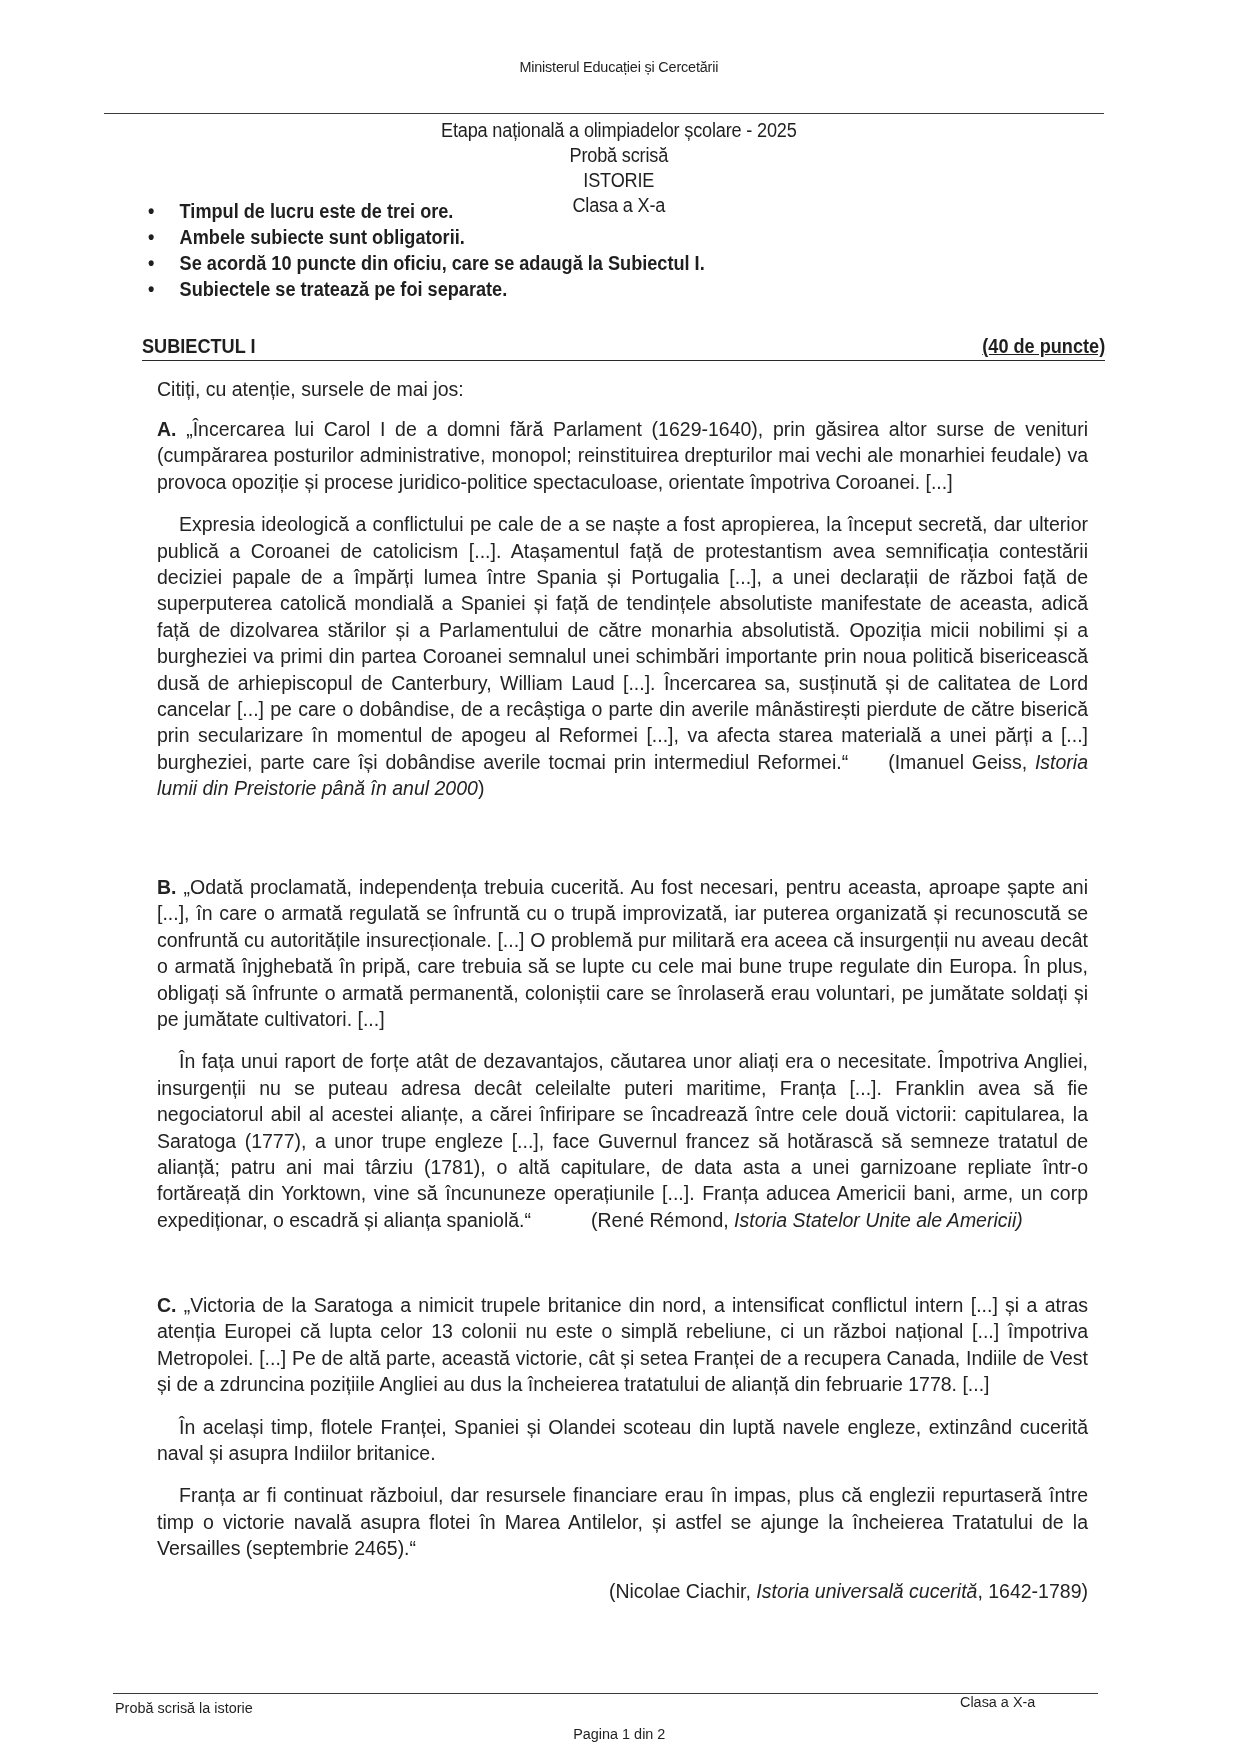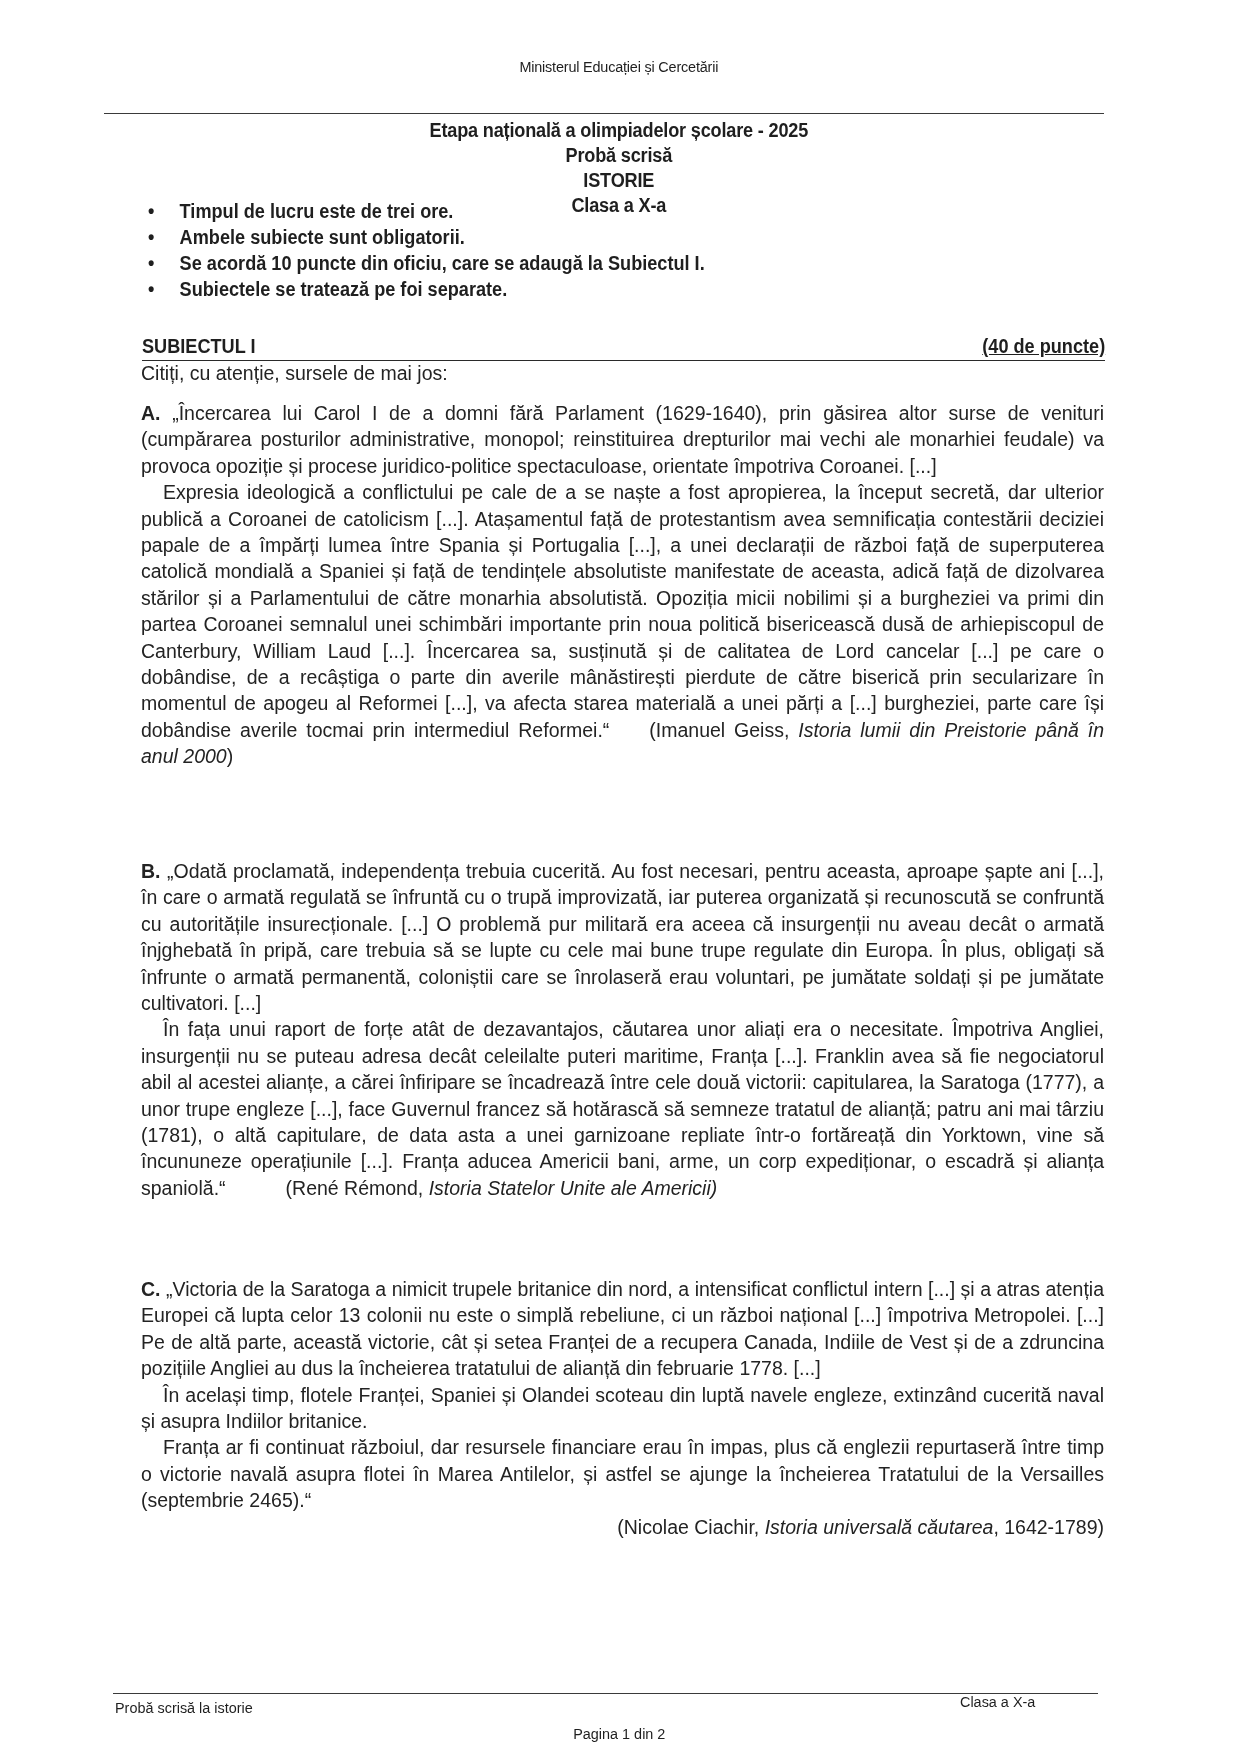--- a/index.html
+++ b/index.html
@@ -33,21 +33,21 @@
     }
     .rule.top { top: 113px; left: 104px; width: 1000px; }
     .rule.bottom { top: 1693px; left: 113px; width: 985px; }
 
     .title-block {
       position: absolute;
       top: 118px;
       left: 0;
       width: 1240px;
       text-align: center;
-      font-weight: bold;
+      font-weight: normal;
       font-size: 19.5px;
       line-height: 25px;
       letter-spacing: -0.2px;
     }
     .title-block div {
       transform: scaleX(0.93);
       transform-origin: 603px 0;
     }
 
     .rules-list {
@@ -105,21 +105,21 @@
 
     .body-text {
       position: absolute;
       left: 141px;
       width: 963px;
       font-size: 19.5px;
       line-height: 26.4px;
       color: #232323;
     }
     .body-text p {
-      margin: 0;
+      margin: 16px;
       text-align: justify;
       text-align-last: left;
     }
     .body-text p.indent { text-indent: 22px; }
     .body-text .lbl { font-weight: bold; }
     .body-text .cite { font-style: normal; }
     .body-text .cite i { font-style: italic; }
     .intro { top: 360px; }
     .sec-a { top: 400px; }
     .sec-b { top: 858px; }
@@ -190,19 +190,19 @@
 
 <div class="body-text sec-b">
   <p><span class="lbl">B.</span> <span>„Odată proclamată, independența trebuia cucerită. Au fost necesari, pentru aceasta, aproape șapte ani [...], în care o armată regulată se înfruntă cu o trupă improvizată, iar puterea organizată și recunoscută se confruntă cu autoritățile insurecționale. [...] O problemă pur militară era aceea că insurgenții nu aveau decât o armată înjghebată în pripă, care trebuia să se lupte cu cele mai bune trupe regulate din Europa. În plus, obligați să înfrunte o armată permanentă, coloniștii care se înrolaseră erau voluntari, pe jumătate soldați și pe jumătate cultivatori. [...]</span></p>
   <p class="indent"><span>În fața unui raport de forțe atât de dezavantajos, căutarea unor aliați era o necesitate. Împotriva Angliei, insurgenții nu se puteau adresa decât celeilalte puteri maritime, Franța [...]. Franklin avea să fie negociatorul abil al acestei alianțe, a cărei înfiripare se încadrează între cele două victorii: capitularea, la Saratoga (1777), a unor trupe engleze [...], face Guvernul francez să hotărască să semneze tratatul de alianță; patru ani mai târziu (1781), o altă capitulare, de data asta a unei garnizoane repliate într-o fortăreață din Yorktown, vine să încununeze operațiunile [...]. Franța aducea Americii bani, arme, un corp expediționar, o escadră și alianța spaniolă.“</span><span class="cite cite-inline" style="margin-left:60px"><span>(René Rémond, </span><i>Istoria Statelor Unite ale Americii)</i><span></span></span></p>
 </div>
 
 <div class="body-text sec-c">
   <p><span class="lbl">C.</span> <span>„Victoria de la Saratoga a nimicit trupele britanice din nord, a intensificat conflictul intern [...] și a atras atenția Europei că lupta celor 13 colonii nu este o simplă rebeliune, ci un război național [...] împotriva Metropolei. [...] Pe de altă parte, această victorie, cât și setea Franței de a recupera Canada, Indiile de Vest și de a zdruncina pozițiile Angliei au dus la încheierea tratatului de alianță din februarie 1778. [...]</span></p>
   <p class="indent">În același timp, flotele Franței, Spaniei și Olandei scoteau din luptă navele engleze, extinzând cucerită naval și asupra Indiilor britanice.</p>
   <p class="indent">Franța ar fi continuat războiul, dar resursele financiare erau în impas, plus că englezii repurtaseră între timp o victorie navală asupra flotei în Marea Antilelor, și astfel se ajunge la încheierea Tratatului de la Versailles (septembrie 2465).“</p>
-  <p class="cite-line"><span>(Nicolae Ciachir, </span><i>Istoria universală căutarea</i><span>, 1642-1789)</span></p>
+  <p class="cite-line"><span>(Nicolae Ciachir, </span><i>Istoria universală cucerită</i><span>, 1642-1789)</span></p>
 </div>
 
 <div class="rule bottom"></div>
 <div class="footer-left">Probă scrisă la istorie</div>
 <div class="footer-right">Clasa a X-a</div>
 <div class="footer-center">Pagina 1 din 2</div>
 
 </body></html>

